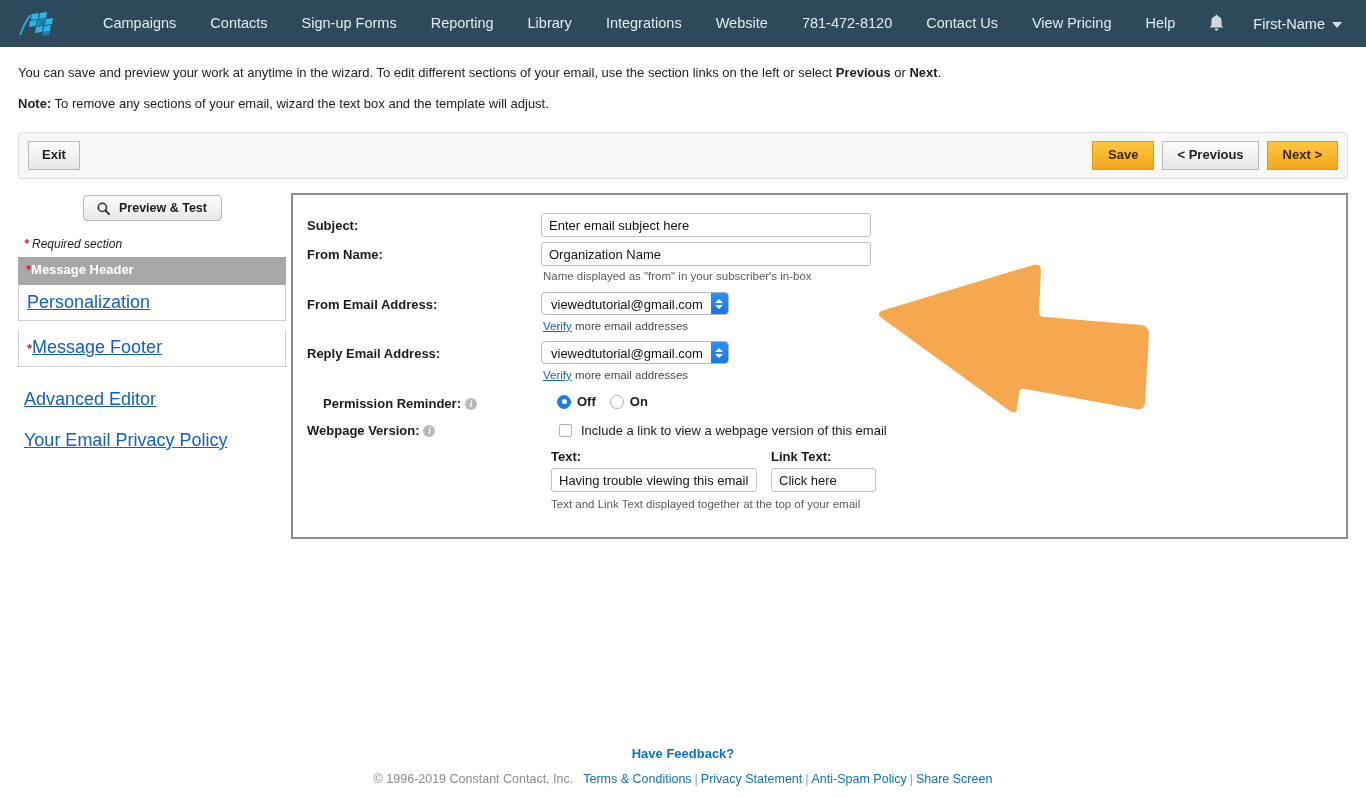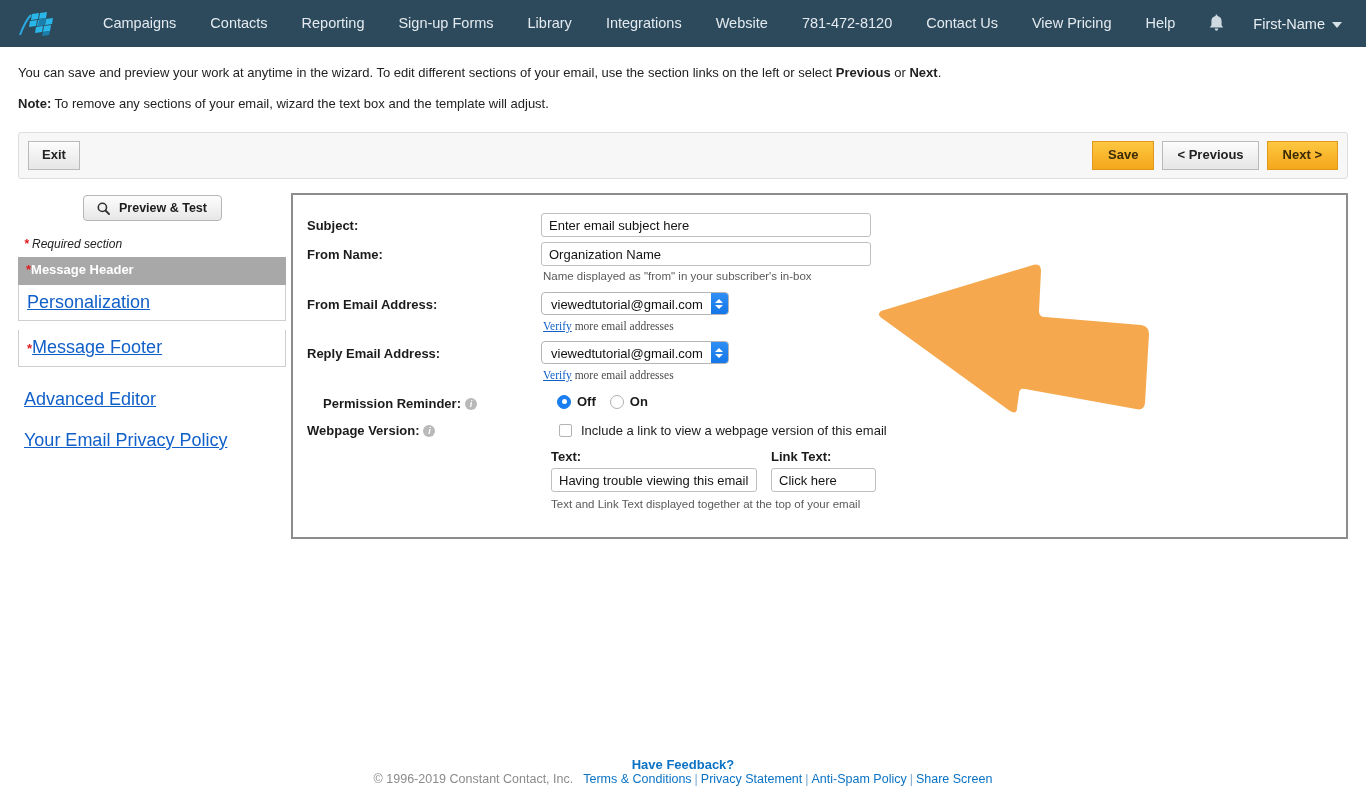--- a/index.html
+++ b/index.html
@@ -228,21 +228,21 @@
     gap: 2px;
     cursor: pointer;
   }
   .chev {
     width: 0; height: 0;
     border-left: 4px solid transparent;
     border-right: 4px solid transparent;
   }
   .chev.up { border-bottom: 4px solid #fff; }
   .chev.down { border-top: 4px solid #fff; }
-  .verify-line { font-size: 11.5px; color: #4a4a4a; margin: 5px 0 0 2px; font-family: Liberation Serif, serif; }
+  .verify-line { font-size: 11.5px; color: #4a4a4a; margin: 5px 0 0 2px; }
   .verify-line a { font-size: 11.5px; }
   .info-icon {
     display: inline-flex;
     align-items: center; justify-content: center;
     width: 12px; height: 12px;
     border-radius: 50%;
     background: #b9b9b9;
     color: #fff;
     font-size: 9px;
     font-weight: bold;
@@ -302,21 +302,21 @@
     text-align: center;
     font-size: 12.5px;
   }
   .feedback {
     color: #0b72c4;
     font-weight: bold;
     text-decoration: none;
     cursor: pointer;
     font-size: 13px;
   }
-  .legal { color: #8b8b8b; text-align: center; }
+  .legal { margin-top: 11px; color: #8b8b8b; text-align: center; }
   .legal a {
     color: #0b72c4;
     text-decoration: none;
     cursor: pointer;
   }
   .legal .sep { color: #7aa9cf; padding: 0 3px; }
   .copy { color: #8b8b8b; margin-right: 10px; }
 </style>
 </head>
 <body>
@@ -337,22 +337,22 @@
       <g fill="#1b7fae">
         <polygon points="22,8 29,7 28,14 21,15"></polygon>
         <polygon points="26,21 33,20 32,24 25,25"></polygon>
       </g>
     </svg>
   </div>
 
   <div class="nav-items">
     <a class="nav-item">Campaigns</a>
     <a class="nav-item">Contacts</a>
+    <a class="nav-item">Sign-up Forms</a>
     <a class="nav-item">Reporting</a>
-    <a class="nav-item">Sign-up Forms</a>
     <a class="nav-item">Library</a>
     <a class="nav-item">Integrations</a>
     <a class="nav-item">Website</a>
   </div>
 
   <div class="nav-right">
     <a class="nav-item">781-472-8120</a>
     <a class="nav-item">Contact Us</a>
     <a class="nav-item">View Pricing</a>
     <a class="nav-item">Help</a>

